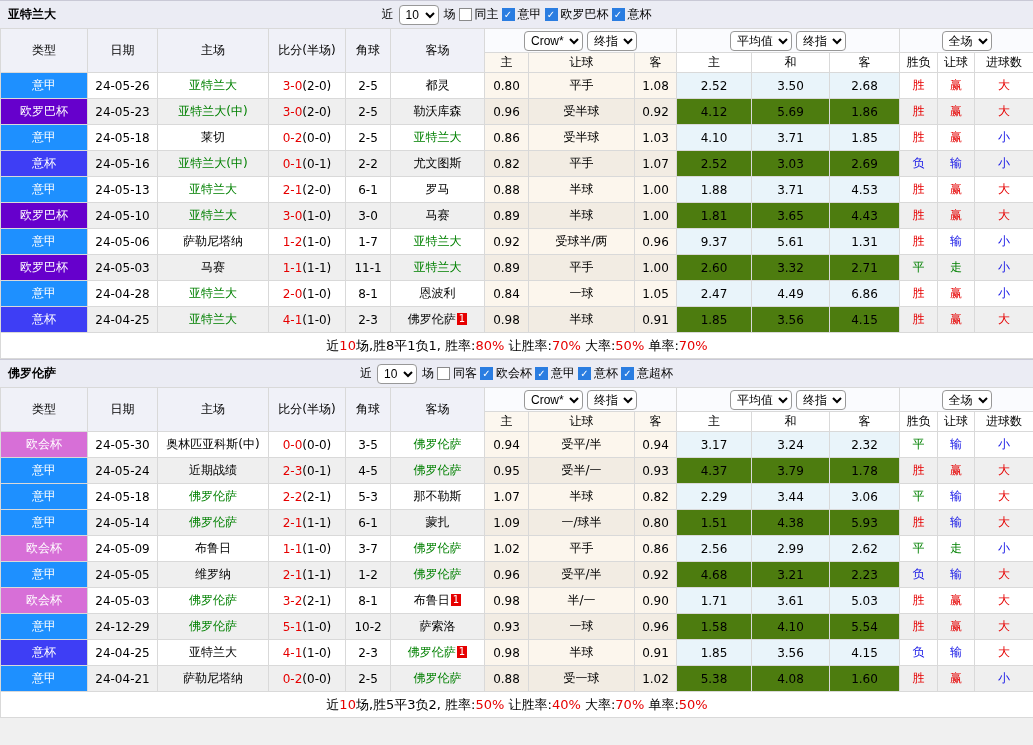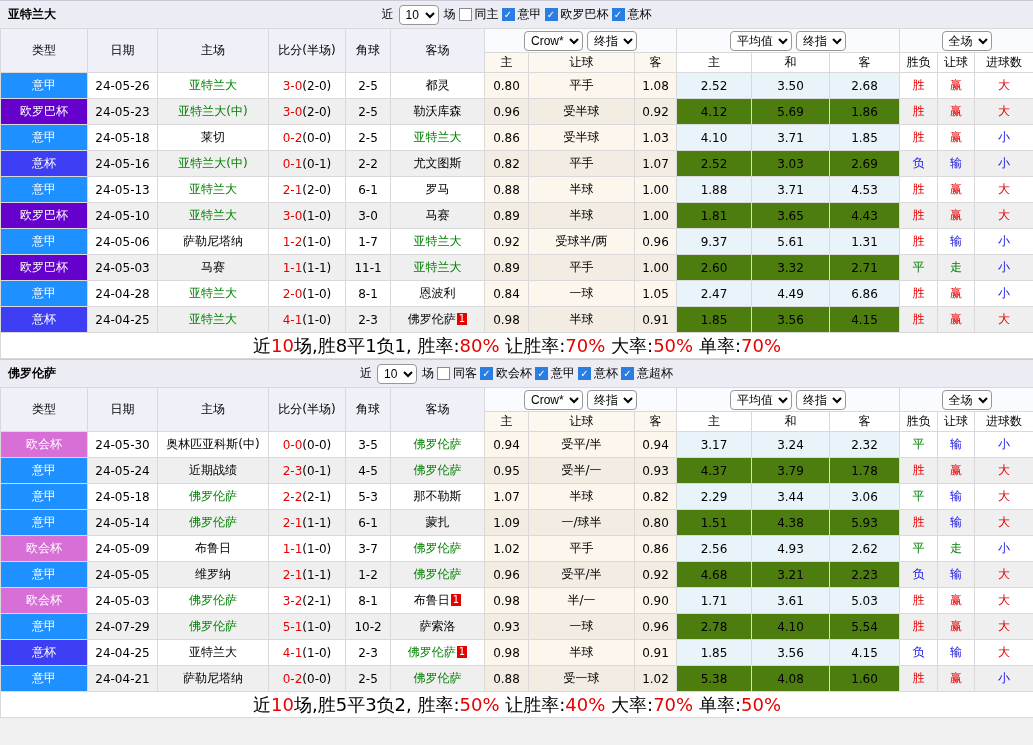--- a/index.html
+++ b/index.html
@@ -32,21 +32,21 @@
   tr.odd td{background:#fff;}
   tr.even td{background:#efefef;}
   tr.odd td.c-crow{background:#fcf6ed;}
   tr.even td.c-crow{background:#f2ece3;}
   tr.odd td.c-avg{background:#e9f4fa;}
   tr.even td.c-avg{background:#4d7c0f;}
   td.type{color:#fff;}
   .self{color:#008000;}
   .red{color:#e60000;}
   .badge{background:#e60000;color:#fff;font-size:10px;line-height:12px;padding:0 2px;margin-left:1px;display:inline-block;vertical-align:1px;}
-  td.summary{height:25px;background:#fff;font-size:18px;}
+  td.summary{height:25px;background:#fff;font-size:13px;}
 </style>
 </head>
 <body>
 
 <div class="page">
   <div id="sections">
       <div class="section">
         <div class="secheader">
           <b class="team">亚特兰大</b>
           <span class="controls">
@@ -418,21 +418,21 @@
               <td class="type" style="background: rgb(215, 111, 215);">欧会杯</td>
               <td>24-05-09</td>
               <td class="">布鲁日</td>
               <td><span class="red">1-1</span><span>(1-0)</span></td>
               <td>3-7</td>
               <td><span class="self">佛罗伦萨</span></td>
               <td class="c-crow">1.02</td>
               <td class="c-crow">平手</td>
               <td class="c-crow">0.86</td>
               <td class="c-avg">2.56</td>
-              <td class="c-avg">4.93</td>
+              <td class="c-avg">2.99</td>
               <td class="c-avg">2.62</td>
               <td style="color: rgb(0, 128, 0);">平</td>
               <td style="color: rgb(0, 128, 0);">走</td>
               <td style="color: rgb(20, 20, 230);">小</td>
             </tr>
             <tr class="even">
               <td class="type" style="background: rgb(30, 144, 255);">意甲</td>
               <td>24-05-05</td>
               <td class="">维罗纳</td>
               <td><span class="red">2-1</span><span>(1-1)</span></td>
@@ -460,29 +460,29 @@
               <td class="c-crow">0.90</td>
               <td class="c-avg">1.71</td>
               <td class="c-avg">3.61</td>
               <td class="c-avg">5.03</td>
               <td style="color: rgb(230, 0, 0);">胜</td>
               <td style="color: rgb(230, 0, 0);">赢</td>
               <td style="color: rgb(230, 0, 0);">大</td>
             </tr>
             <tr class="even">
               <td class="type" style="background: rgb(30, 144, 255);">意甲</td>
-              <td>24-07-29</td>
+              <td>24-12-29</td>
               <td class="self">佛罗伦萨</td>
               <td><span class="red">5-1</span><span>(1-0)</span></td>
               <td>10-2</td>
               <td><span class="">萨索洛</span></td>
               <td class="c-crow">0.93</td>
               <td class="c-crow">一球</td>
               <td class="c-crow">0.96</td>
-              <td class="c-avg">2.78</td>
+              <td class="c-avg">1.58</td>
               <td class="c-avg">4.10</td>
               <td class="c-avg">5.54</td>
               <td style="color: rgb(230, 0, 0);">胜</td>
               <td style="color: rgb(230, 0, 0);">赢</td>
               <td style="color: rgb(230, 0, 0);">大</td>
             </tr>
             <tr class="odd">
               <td class="type" style="background: rgb(62, 62, 245);">意杯</td>
               <td>24-04-25</td>
               <td class="">亚特兰大</td>

